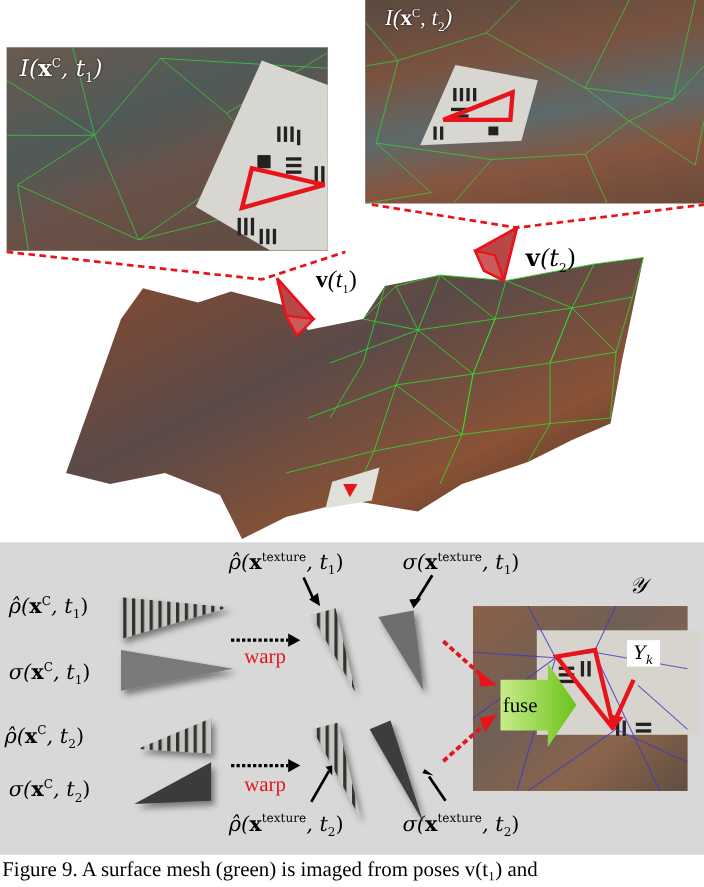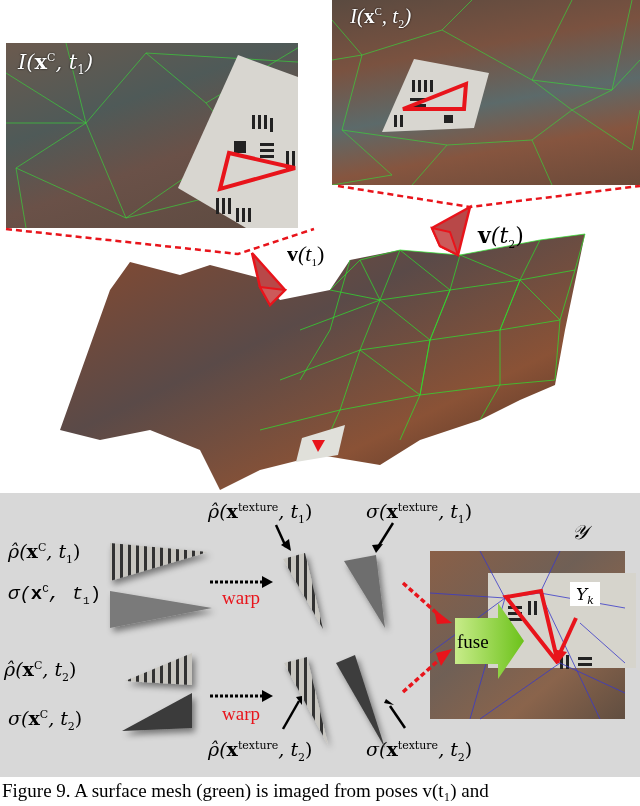--- a/index.html
+++ b/index.html
@@ -124,21 +124,21 @@
 </div>
 <div class="abs math" style="left:478px;top:210px;font-size:22px;margin-top:12px;">
   <b>v</b><i>(t</i><sub>2</sub><span>)</span>
 </div>
 
 <div class="abs panel"></div>
 
 <div class="abs math" style="left:8px;top:540px;">
   <i>ρ̂(</i><b>x</b><sup>C</sup><i>, t</i><sub>1</sub><span>)</span>
 </div>
-<div class="abs math" style="left:8px;top:583px;font-family:Liberation Mono, monospace;">
+<div class="abs math" style="left:8px;top:600px;">
   <i>σ(</i><b>x</b><sup>C</sup><i>, t</i><sub>1</sub><span>)</span>
 </div>
 <div class="abs math" style="left:4px;top:658px;">
   <i>ρ̂(</i><b>x</b><sup>C</sup><i>, t</i><sub>2</sub><span>)</span>
 </div>
 <div class="abs math" style="left:8px;top:707px;">
   <i>σ(</i><b>x</b><sup>C</sup><i>, t</i><sub>2</sub><span>)</span>
 </div>
 
 <div class="abs math" style="left:208px;top:500px;">

